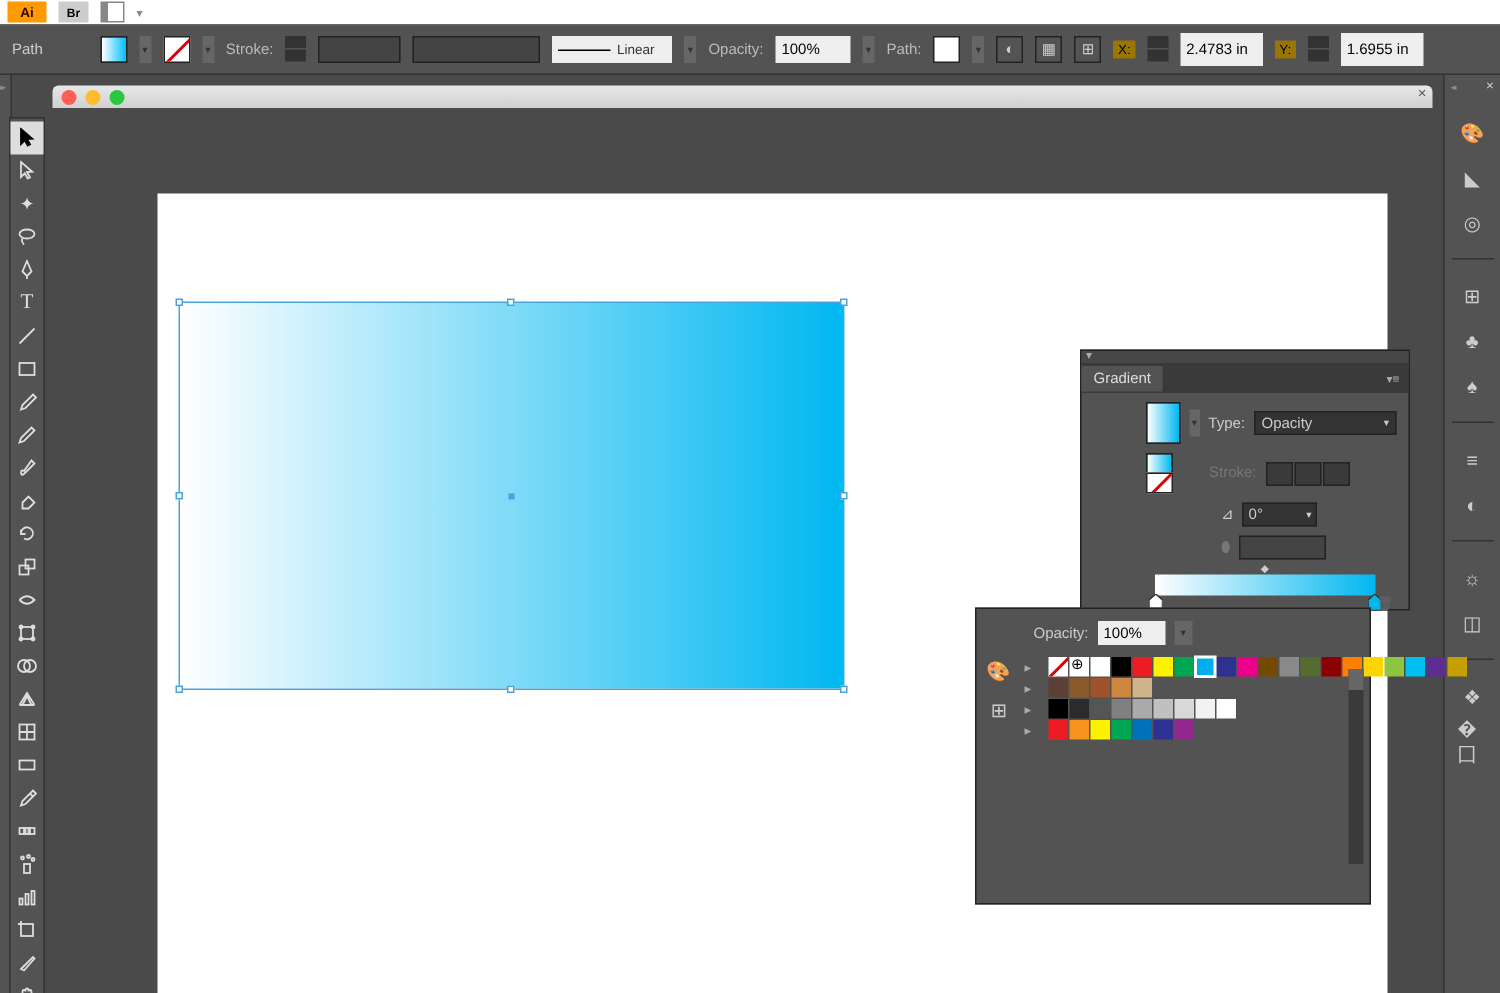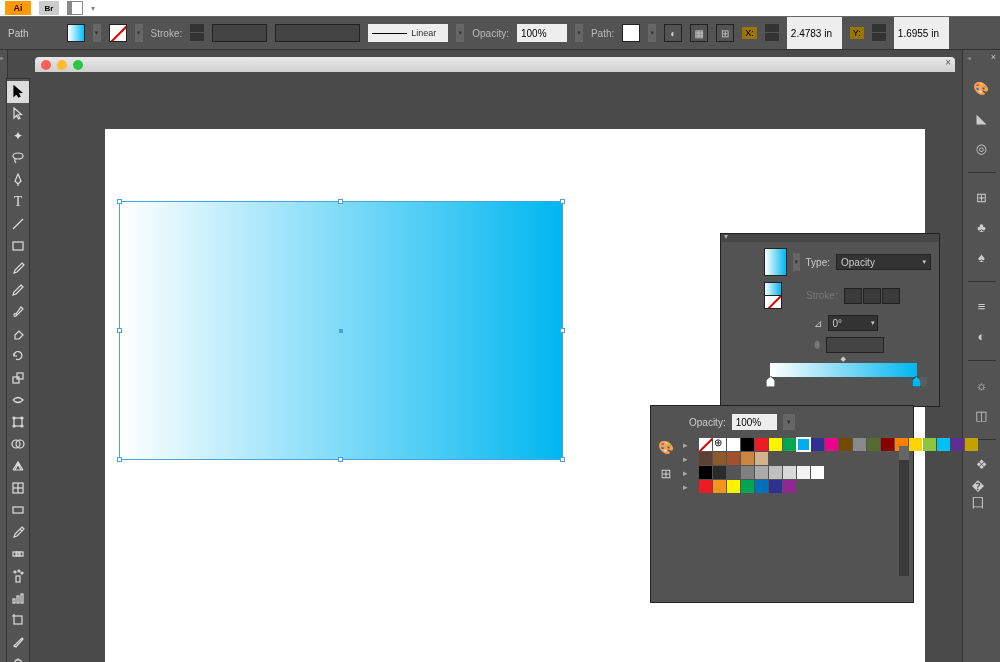--- a/index.html
+++ b/index.html
@@ -24,21 +24,21 @@
 .stroke-weight { width: 14px; height: 18px; background: #333; display: flex; flex-direction: column; }
 .stroke-weight::before, .stroke-weight::after { content: ''; flex: 1; border-bottom: 1px solid #555; }
 .stroke-dropdown { width: 55px; height: 18px; background: #444; border: 1px solid #222; }
 .brush-dropdown { width: 85px; height: 18px; background: #444; border: 1px solid #222; }
 .basic-brush { width: 80px; height: 18px; background: #eee; display: flex; align-items: center; gap: 4px; padding: 0 4px; font-size: 9px; color: #333; }
 .basic-brush::before { content: ''; width: 35px; height: 1px; background: #000; }
 .opacity-val { width: 50px; height: 18px; background: #eee; color: #000; font-size: 10px; display: flex; align-items: center; padding: 0 4px; }
 .style-swatch { width: 18px; height: 18px; background: #fff; border: 1px solid #222; }
 .ctrl-icon { width: 18px; height: 18px; border: 1px solid #222; background: #535353; display: flex; align-items: center; justify-content: center; font-size: 10px; color: #ccc; }
 .xy-label { background: #9a7500; color: #000; font-size: 9px; padding: 1px 3px; }
-.coord-val { width: 55px; height: 32px; background: #eee; color: #000; font-size: 10px; display: flex; align-items: center; padding: 0 4px; }
+.coord-val { width: 55px; height: 22px; background: #eee; color: #000; font-size: 10px; display: flex; align-items: center; padding: 0 4px; }
 
 
 .left-strip { position: absolute; left: 0; top: 50px; width: 8px; height: 612px; background: #535353; border-right: 1px solid #333; }
 .left-strip::before { content: '▸▸'; font-size: 6px; color: #888; position: absolute; top: 4px; left: 0; letter-spacing: -2px; }
 
 
 .toolbar { position: absolute; left: 6px; top: 78px; width: 24px; background: #535353; border: 1px solid #333; padding: 2px 0; }
 .tool { width: 22px; height: 22px; display: flex; align-items: center; justify-content: center; cursor: pointer; color: #ddd; font-size: 12px; }
 .tool.active { background: #ddd; color: #000; }
 .tool svg { width: 14px; height: 14px; fill: none; stroke: currentColor; stroke-width: 1.2; }
@@ -348,20 +348,24 @@
     <div class="dock-icon">☼</div>
     <div class="dock-icon">◫</div>
     <div class="dock-sep"></div>
     <div class="dock-icon">❖</div>
     <div class="dock-icon">�囗</div>
   </div>
 </div>
 
 <div class="gradient-panel">
   <div class="panel-grip"></div>
+  <div class="panel-tab-row">
+    <div class="panel-tab">Gradient</div>
+    <span class="panel-menu">▾≡</span>
+  </div>
   <div class="panel-body">
     <div class="panel-row">
       <div class="big-swatch"></div>
       <div class="dropdown-arrow"></div>
       <span>Type:</span>
       <div class="type-select">
           <span>Opacity</span>
         </div>
     </div>
     <div class="panel-row">

